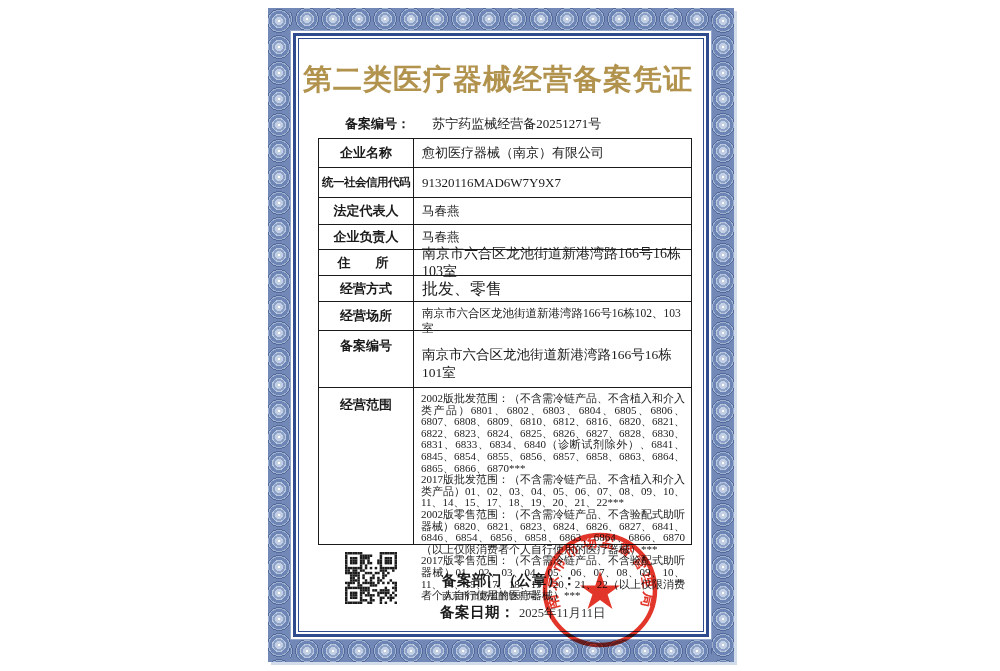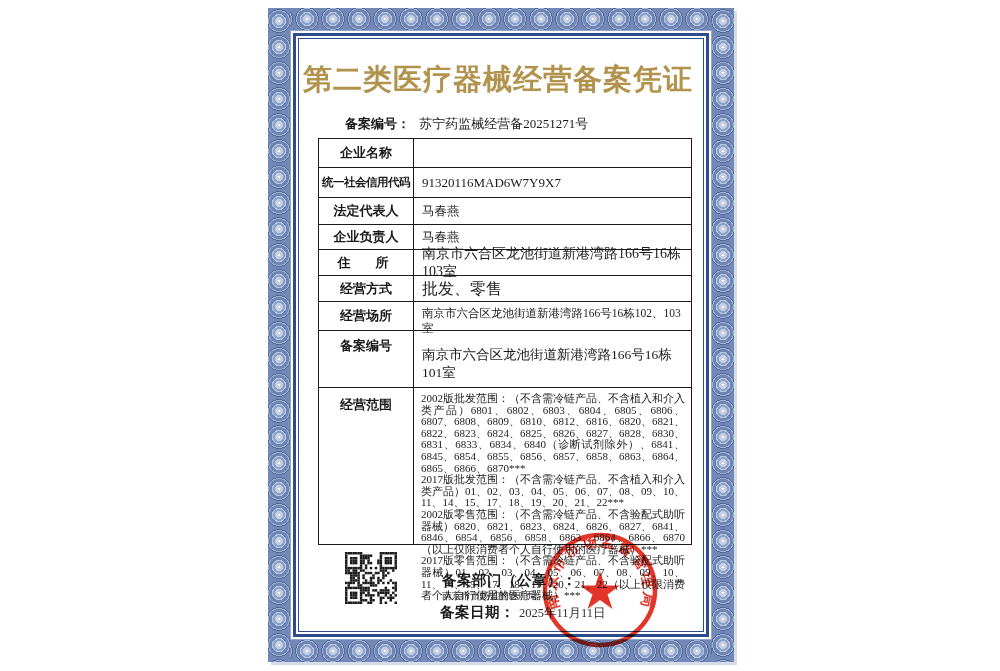--- a/index.html
+++ b/index.html
@@ -17,21 +17,21 @@
     background-size:22px 26px;}
   .strip-top{top:0;} .strip-bottom{bottom:0;} .strip-left{left:0;} .strip-right{right:0;}
   .frame1{position:absolute;inset:22px;border:1px solid #93a6cb;}
   .frame2{position:absolute;inset:2px;border:3px solid #2e4b8d;}
   .frame3{position:absolute;inset:2px;border:1px solid #2e4b8d;background:#fff;}
   .content{position:absolute;inset:0;}
   .cert-title{position:absolute;top:52px;left:0;right:6px;text-align:center;
               font-size:29px;font-weight:bold;color:#b2934e;letter-spacing:1px;}
   .filing-line{position:absolute;top:107px;left:77px;font-size:13px;white-space:nowrap;}
   .filing-line .lbl{font-weight:bold;}
-  .filing-line .val{margin-left:6px;}
+  .filing-line .val{margin-left:19px;}
   .table{position:absolute;top:130px;left:50px;width:374px;border:1.5px solid #1a1a1a;
          box-sizing:border-box;background:#fff;}
   .t-row{display:flex;border-top:1px solid #1a1a1a;}
   .t-row:first-child{border-top:none;}
   .t-label{width:95px;flex:0 0 95px;border-right:1px solid #1a1a1a;display:flex;
            align-items:center;justify-content:center;font-weight:bold;font-size:13px;
            box-sizing:border-box;text-align:center;}
   .t-value{flex:1;display:flex;align-items:center;padding:0 8px;font-size:12.5px;box-sizing:border-box;}
   .t-label.small{font-size:11.5px;letter-spacing:-0.5px;}
   .scope-label{align-items:flex-start;padding-top:8px;}
@@ -70,20 +70,21 @@
       <div class="cert-title">第二类医疗器械经营备案凭证</div>
 
       <div class="filing-line">
         <span class="lbl">备案编号：</span>
         <span class="val">苏宁药监械经营备20251271号</span>
       </div>
 
       <div class="table">
         <div class="t-row" style="height:28px">
           <div class="t-label">企业名称</div>
+          <div class="t-value" style="font-size:13px">愈初医疗器械（南京）有限公司</div>
         </div>
         <div class="t-row" style="height:29px">
           <div class="t-label small">统一社会信用代码</div>
           <div class="t-value" style="font-size:13px">91320116MAD6W7Y9X7</div>
         </div>
         <div class="t-row" style="height:26px">
           <div class="t-label">法定代表人</div>
           <div class="t-value">马春燕</div>
         </div>
         <div class="t-row" style="height:24px">

